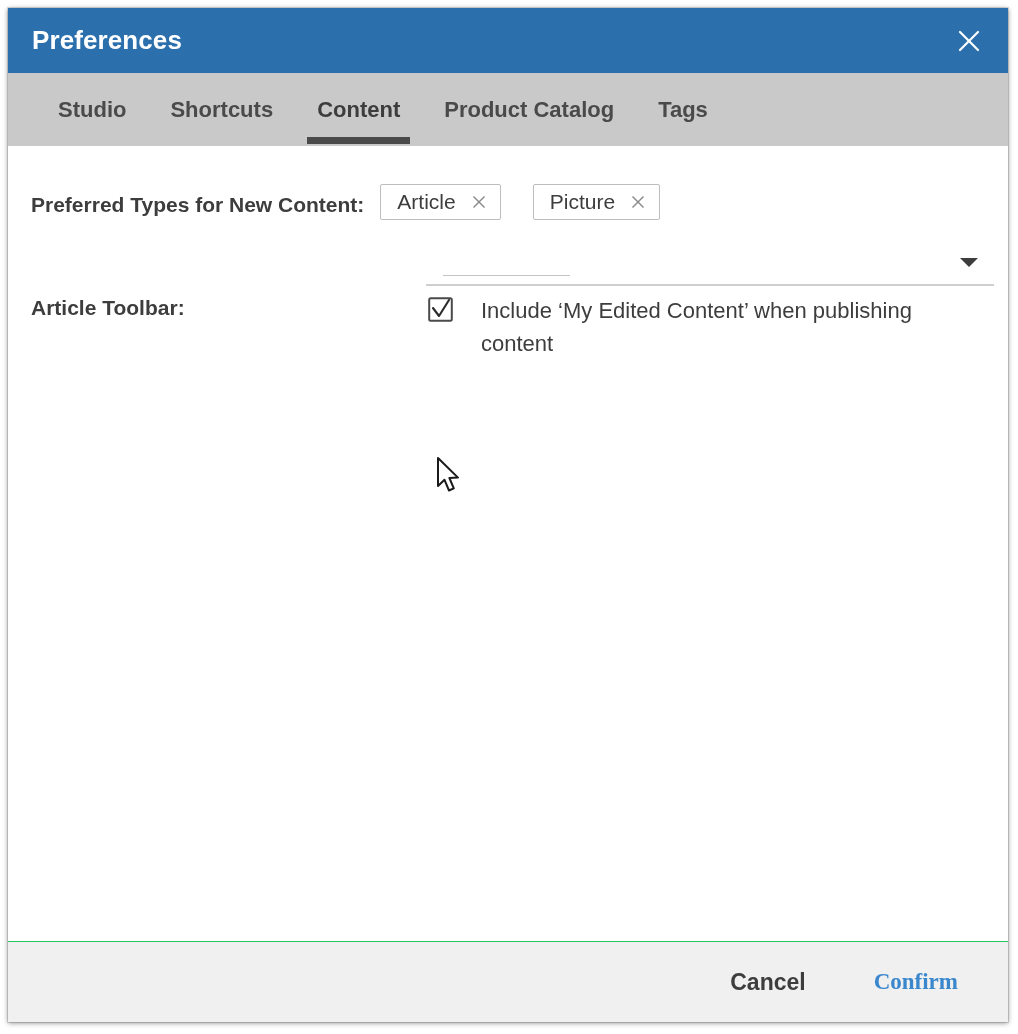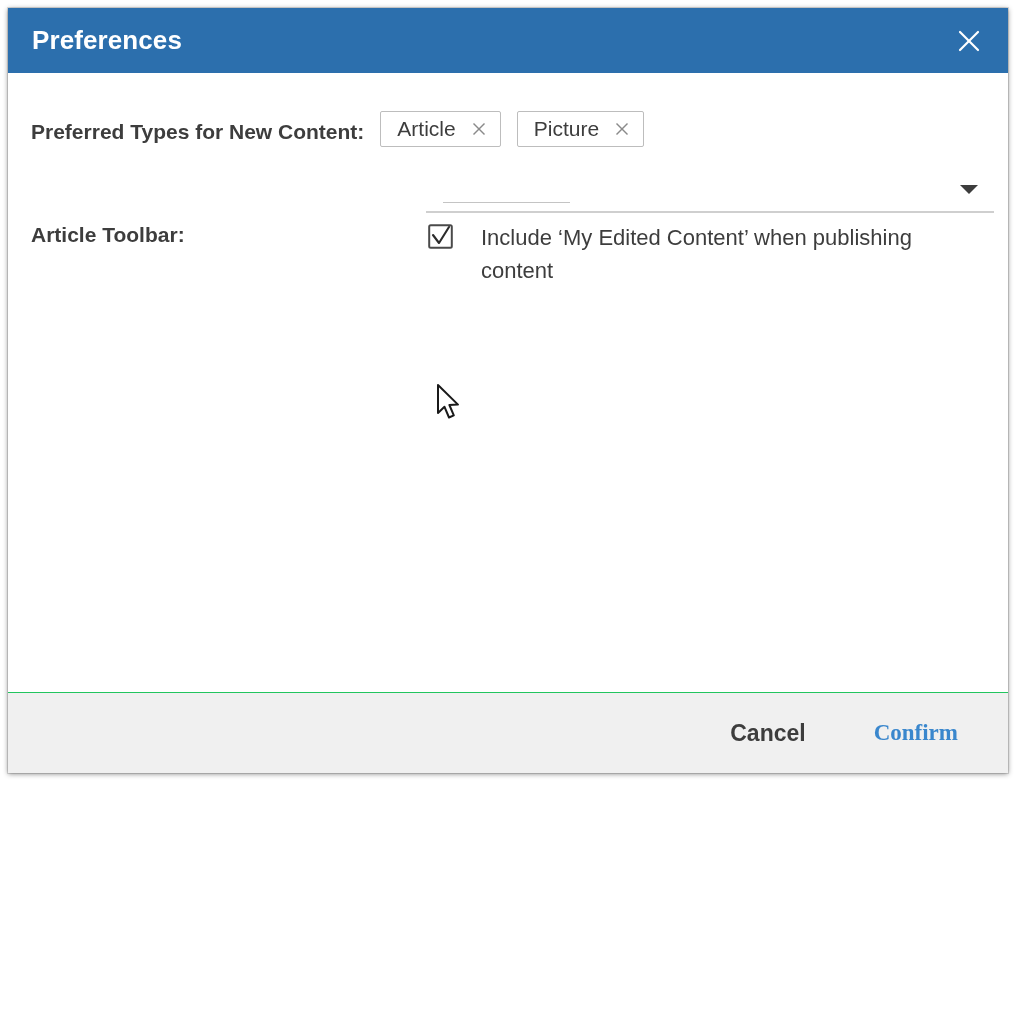--- a/index.html
+++ b/index.html
@@ -13,21 +13,21 @@
     font-family: "Liberation Sans", sans-serif;
     overflow: hidden;
   }
 
   
   #dialog {
     position: absolute;
     left: 8px;
     top: 8px;
     width: 1000px;
-    height: 765px;
+    height: 1014px;
     background: #ffffff;
     box-sizing: border-box;
     box-shadow: 0 1px 5px rgba(0,0,0,0.45), 0 0 0 1px rgba(0,0,0,0.12);
     display: flex;
     flex-direction: column;
     overflow: hidden;
   }
 
   
   #titlebar {
@@ -117,21 +117,21 @@
     white-space: nowrap;
   }
 
   
   #row-types { left: 23px; top: 38px; right: 24px; text-align: center; }
   #row-types .row-label { padding-top: 9px; }
   #chips {
     margin-left: 16px;
     display: flex;
     align-items: center;
-    gap: 16px;
+    gap: 32px;
     flex-wrap: wrap;
   }
   .chip {
     display: inline-flex;
     align-items: center;
     height: 36px;
     padding: 0 12px 0 16px;
     border: 1px solid #bdbdbd;
     border-radius: 2px;
     background: #ffffff;
@@ -258,20 +258,37 @@
   <div id="titlebar">
     <div id="title-text">Preferences</div>
     <div id="close-btn">
       <svg width="26" height="26" viewBox="0 0 26 26" aria-hidden="true">
         <line x1="4" y1="4" x2="22" y2="22" stroke="#ffffff" stroke-width="2.2" stroke-linecap="round"></line>
         <line x1="22" y1="4" x2="4" y2="22" stroke="#ffffff" stroke-width="2.2" stroke-linecap="round"></line>
       </svg>
     </div>
   </div>
 
+  <div id="tabbar">
+    <div class="tab">
+      <span class="tab-label">Studio</span>
+    </div>
+    <div class="tab">
+      <span class="tab-label">Shortcuts</span>
+    </div>
+    <div class="tab active">
+      <span class="tab-label">Content</span>
+    </div>
+    <div class="tab">
+      <span class="tab-label">Product Catalog</span>
+    </div>
+    <div class="tab">
+      <span class="tab-label">Tags</span>
+    </div>
+  </div>
 
   <div id="content">
 
     <div class="form-row" id="row-types">
       <div class="row-label">Preferred Types for New Content:</div>
       <div id="chips">
 
         <div class="chip">
           <span class="chip-label">Article</span>
           <span class="chip-remove">

